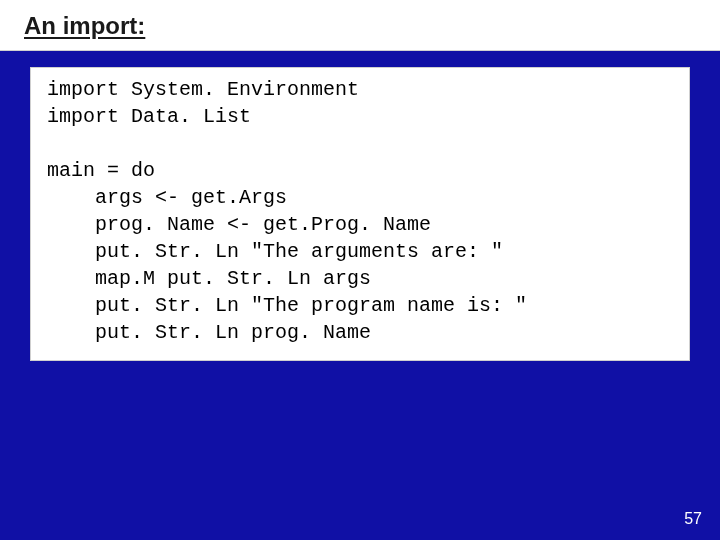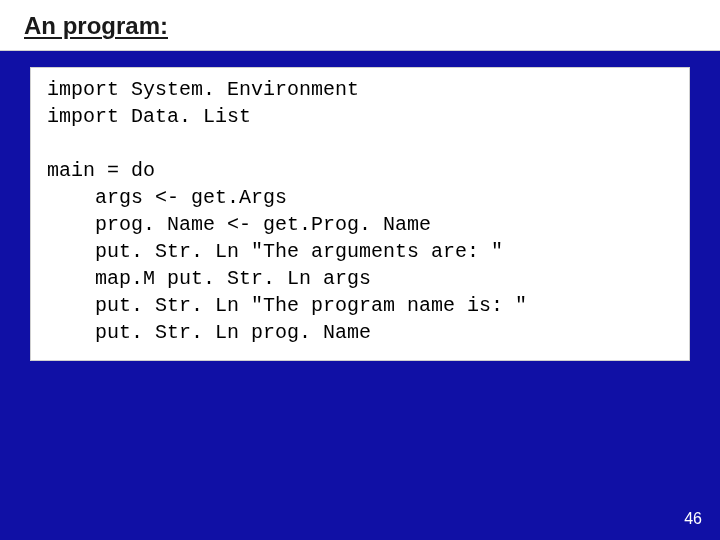--- a/index.html
+++ b/index.html
@@ -38,27 +38,27 @@
       right: 18px;
       bottom: 12px;
       color: #ffffff;
       font-size: 16px;
     }
   </style>
 </head>
 <body>
 
 <div class="title-bar">
-  <div class="title">An program:</div>
+  <div class="title">An import:</div>
 </div>
 
 <div class="code-block">import System. Environment
 import Data. List
 
 main = do
     args &lt;- get.Args
     prog. Name &lt;- get.Prog. Name
     put. Str. Ln "The arguments are: "
     map.M put. Str. Ln args
     put. Str. Ln "The program name is: "
     put. Str. Ln prog. Name</div>
 
-<div class="page-number">46</div>
+<div class="page-number">57</div>
 
 </body></html>

